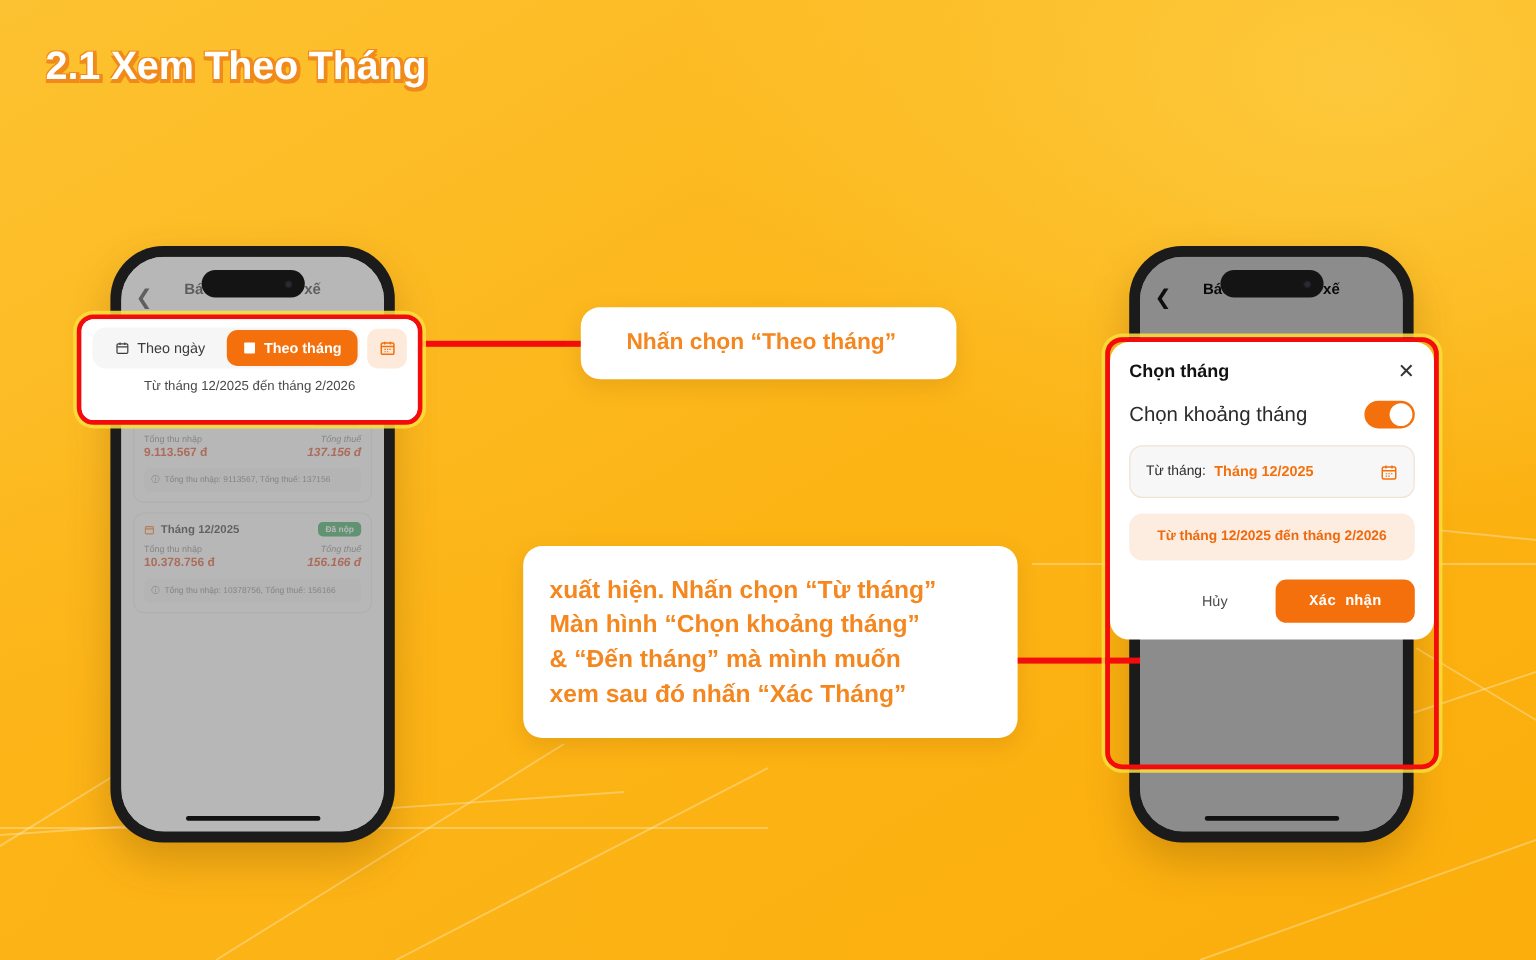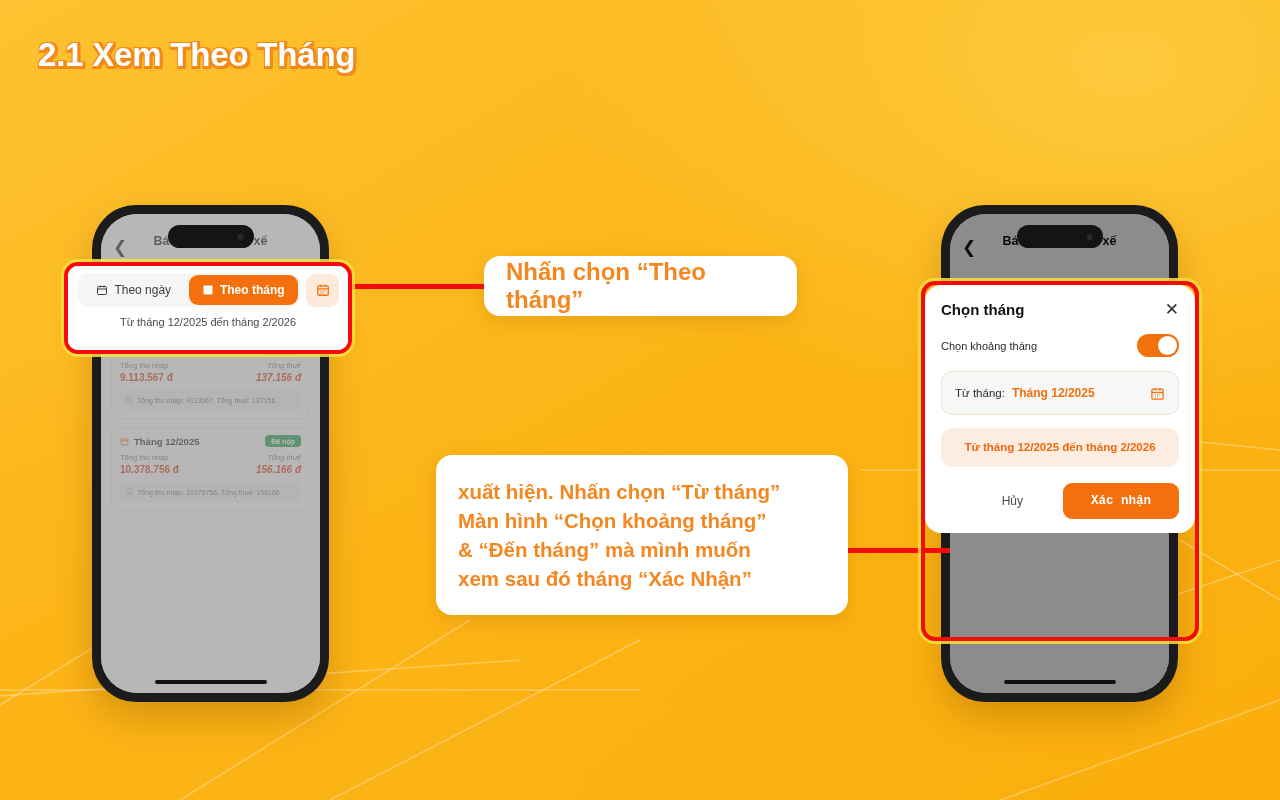--- a/index.html
+++ b/index.html
@@ -112,21 +112,21 @@
 
   
   .modal{
     position:absolute; left:0; right:0; top:60px; z-index:7;
     background:#fff; border-radius:16px; padding:16px 16px 14px 16px;
   }
   .modal-head{ display:flex; align-items:flex-start; justify-content:space-between; }
   .modal-title{ font-size:15px; font-weight:bold; color:#121212; }
   .x-btn{ font-size:17px; color:#333; line-height:1; cursor:pointer; }
   .toggle-row{ display:flex; align-items:center; justify-content:space-between; margin-top:16px; }
-  .toggle-lab{ font-size:11px; color:#2b2b2b; }
+  .toggle-lab{ font-size:17px; color:#2b2b2b; }
   .toggle{
     width:42px; height:23px; border-radius:13px; background:#F4700C; position:relative; flex:none;
   }
   .toggle::after{
     content:""; position:absolute; right:2px; top:2px; width:19px; height:19px;
     border-radius:50%; background:#fff;
   }
   .field{
     margin-top:14px; background:#F7F7F7; border:1px solid #F3E1D2; border-radius:11px;
     height:44px; display:flex; align-items:center; padding:0 13px; gap:7px;
@@ -155,21 +155,21 @@
   
   .conn{ position:absolute; background:#F40C0C; z-index:8; }
 
   
   .callout{
     position:absolute; background:#fff; border-radius:16px; z-index:10;
     box-shadow:0 6px 18px rgba(150,85,0,.18);
     display:flex; align-items:center;
   }
   .callout-text{ color:#F4871F; font-weight:bold; }
-  .co1 .callout-text{ font-size:24px; }
+  .co1 .callout-text{ font-size:19px;margin-left:16px; }
   .co2 .callout-text{ font-size:20.5px; line-height:1.42; }
 </style>
 </head>
 <body>
 
 <svg class="bg-lines" width="1280" height="800" viewBox="0 0 1280 800">
   <g stroke="#ffffff" stroke-opacity="0.30" fill="none" stroke-width="1.6">
     <path d="M-60 742 L300 520"></path>
     <path d="M-60 700 L520 660"></path>
     <path d="M180 800 L470 620"></path>
@@ -362,15 +362,15 @@
 
 <div class="callout co1" style="left:484px; top:256px; width:313px; height:60px; padding:0 22px;">
   <span class="callout-text">Nhấn chọn “Theo tháng”</span>
 </div>
 
 <div class="callout co2" style="left:436px; top:455px; width:412px; height:160px; padding:0 22px;">
   <div>
     <div class="callout-text">xuất hiện. Nhấn chọn “Từ tháng”</div>
     <div class="callout-text">Màn hình “Chọn khoảng tháng”</div>
     <div class="callout-text">&amp; “Đến tháng” mà mình muốn</div>
-    <div class="callout-text">xem sau đó tháng “Xác Nhận”</div>
+    <div class="callout-text">xem sau đó nhấn “Xác Tháng”</div>
   </div>
 </div>
 
 </body></html>

